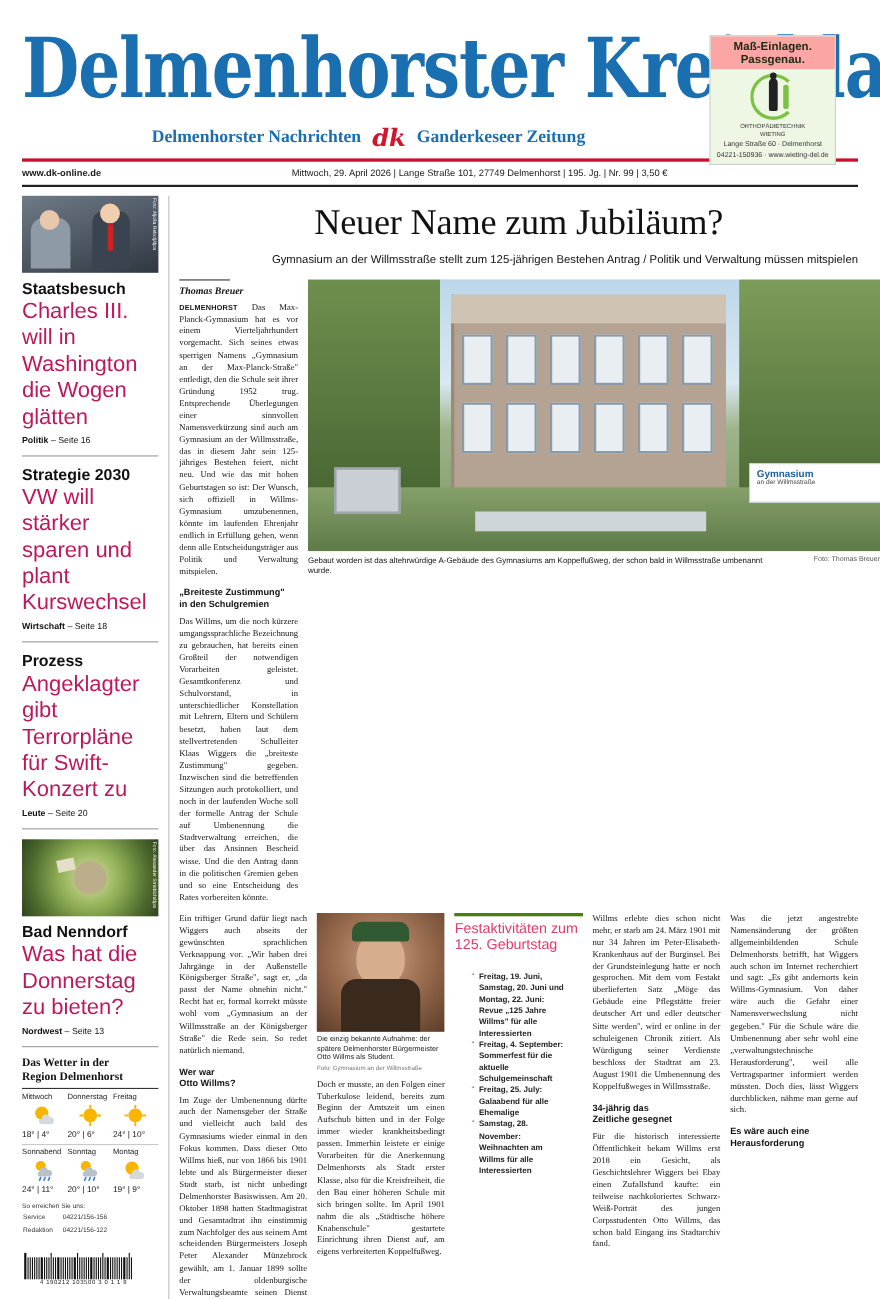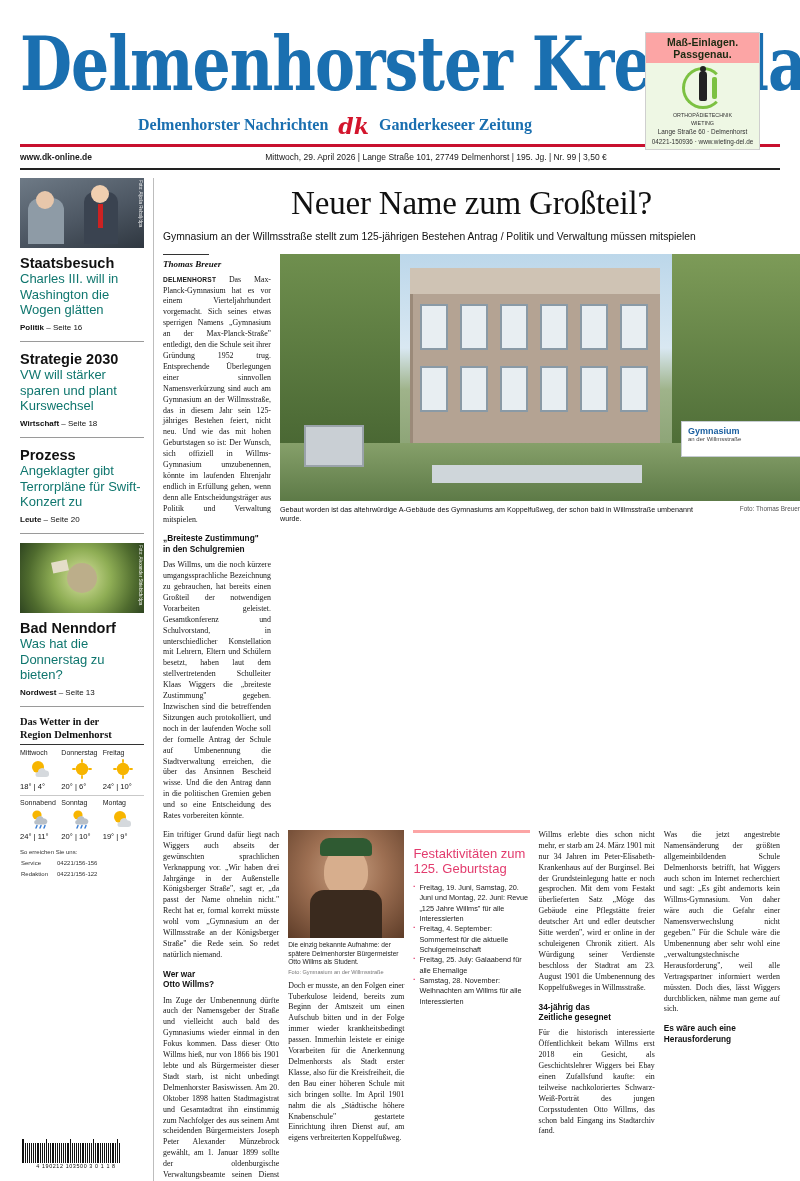--- a/index.html
+++ b/index.html
@@ -87,21 +87,21 @@
   .teaser-img { width:100%; height:70px; background:#6b7d8c; position:relative; overflow:hidden; }
   .credit-v {
     position:absolute; right:1px; top:2px; writing-mode: vertical-rl;
     font-family:"Liberation Sans",sans-serif; font-size:4.6px; color:#fff; opacity:.95;
   }
   .teaser-kicker {
     font-family:"Liberation Sans",sans-serif; font-weight:700; font-size:14.5px;
     margin-top:7px; line-height:1.12; color:#111;
   }
   .teaser-text {
-    font-family:"Liberation Sans",sans-serif; font-size:13px; line-height:1.2; color:#0f766e;
+    font-family:"Liberation Sans",sans-serif; font-size:20px; line-height:1.2; color:#be185d;
   }
   .teaser-ref {
     font-family:"Liberation Sans",sans-serif; font-size:8px; margin-top:5px; color:#111;
   }
   .teaser-ref b { font-weight:700; }
   .hr-thin { height:1px; background:#9a9a9a; margin:9px 0 9px 0; }
 
   
   .wx-title { font-family:Liberation Serif, serif; font-weight:700; font-size:10.5px; line-height:1.2; }
   .wx-rule { height:1px; background:#333; margin:3px 0 4px; }
@@ -114,21 +114,21 @@
   .wx-contact { font-family:"Liberation Sans",sans-serif; font-size:6px; color:#333; line-height:1.55; margin-top:7px;}
   .wx-contact table { border-collapse:collapse; }
   .wx-contact td { padding-right:8px; }
 
   
   .headline {
     text-align:center; font-family:"Liberation Serif", serif; font-weight:400;
     font-size:33px; line-height:1.08; letter-spacing:-0.2px; margin: 8px 0 0;
   }
   .subhead {
-    text-align:left; font-family:"Liberation Sans",sans-serif; font-size:10.3px;
+    text-align:right; font-family:"Liberation Sans",sans-serif; font-size:10.3px;
     margin-top:9px; color:#111;
   }
   .cols4 { display:flex; gap:9px; margin-top:12px; }
   .col { flex:1; min-width:0; }
   .byline-rule { height:1px; background:#333; width:46px; margin-bottom:4px; }
   .byline { font-family:"Liberation Serif",serif; font-weight:700; font-style:italic; font-size:9px; margin-bottom:6px;}
   .bodytext {
     font-family:"Liberation Serif",serif; font-size:7.9px; line-height:1.38;
     text-align:justify; hyphens:auto; color:#151515;
   }
@@ -142,27 +142,27 @@
 
   .photo-main { width:100%; height:247px; background:#8aa5b8; position:relative; overflow:hidden; }
   .photo-caption { font-family:"Liberation Sans",sans-serif; font-size:7.2px; margin-top:4px; display:flex; gap:24px; }
   .photo-caption .cap { flex:1; }
   .photo-caption .cred { color:#555; white-space:nowrap; font-size:6.4px; }
 
   .portrait { width:100%; height:108px; background:#9a6a52; }
   .portrait-cap { font-family:"Liberation Sans",sans-serif; font-size:6.6px; line-height:1.3; margin-top:3px; color:#222; }
   .portrait-cred { font-family:"Liberation Sans",sans-serif; font-size:5.6px; color:#777; margin-top:2px; }
 
-  .infobox { border-top:3px solid #fca5a5; padding-top:14px; }
+  .infobox { border-top:3px solid #4d7c0f; padding-top:4px; }
   .infobox h3 {
     margin:0 0 6px; font-family:"Liberation Sans",sans-serif; font-weight:400;
     font-size:13px; line-height:1.15; color:#e23b6d;
   }
-  .infobox ul { margin:0; padding:0; list-style:none;
-    font-family:"Liberation Sans",sans-serif; font-size:7.3px; line-height:1.42; color:#222; }
+  .infobox ul { margin:16px; padding:0; list-style:none;
+    font-family:"Liberation Sans",sans-serif; font-size:7.3px; line-height:1.42; color:#222;font-weight:bold; }
   .infobox li { padding-left:6px; position:relative; }
   .infobox li:before { content:"\25AA"; position:absolute; left:0; top:0; color:#e23b6d; font-size:5px; }
 
   
   .barcode { position:absolute; left:22px; bottom:12px; width:108px; }
   .bc-num { font-family:"Liberation Sans",sans-serif; font-size:5.4px; letter-spacing:.6px; text-align:center; }
   .bc-bars { height:24px; display:flex; gap:1px; align-items:flex-end; }
   .bc-bars i { display:block; background:#111; }
 </style>
 </head>
@@ -372,21 +372,21 @@
           </tbody>
             </table>
         </div>
       </div>
     </div>
 
     <div class="rail-sep"></div>
 
     <div class="main">
 
-      <h1 class="headline">Neuer Name zum Großteil?</h1>
+      <h1 class="headline">Neuer Name zum Jubiläum?</h1>
       <div class="subhead">Gymnasium an der Willmsstraße stellt zum 125-jährigen Bestehen Antrag / Politik und Verwaltung müssen mitspielen</div>
 
       <div class="cols4">
 
         <div class="col" style="flex:0 0 108px;">
           <div class="byline-rule"></div>
           <div class="byline">Thomas Breuer</div>
           <div class="bodytext">
             <p class="first"><span class="loc">DELMENHORST</span>
               <span>Das Max-Planck-Gymnasium hat es vor einem Vierteljahrhundert vorgemacht. Sich seines etwas sperrigen Namens „Gymnasium an der Max-Planck-Straße" entledigt, den die Schule seit ihrer Gründung 1952 trug. Entsprechende Überlegungen einer sinnvollen Namensverkürzung sind auch am Gymnasium an der Willmsstraße, das in diesem Jahr sein 125-jähriges Bestehen feiert, nicht neu. Und wie das mit hohen Geburtstagen so ist: Der Wunsch, sich offiziell in Willms-Gymnasium umzubenennen, könnte im laufenden Ehrenjahr endlich in Erfüllung gehen, wenn denn alle Entscheidungsträger aus Politik und Verwaltung mitspielen.</span></p>

